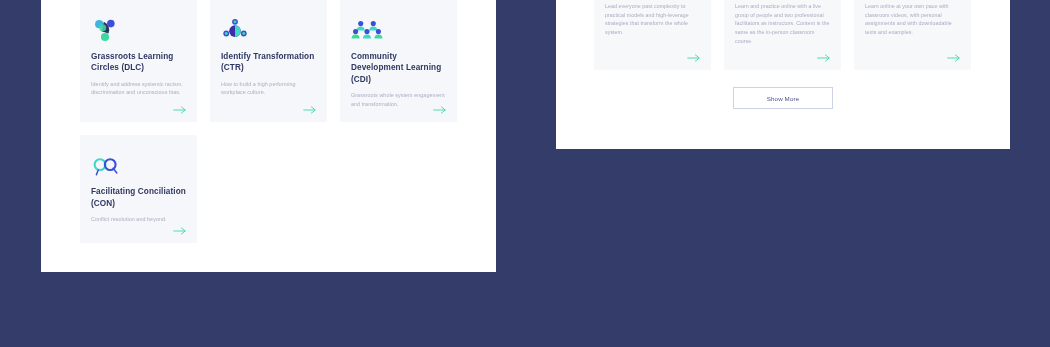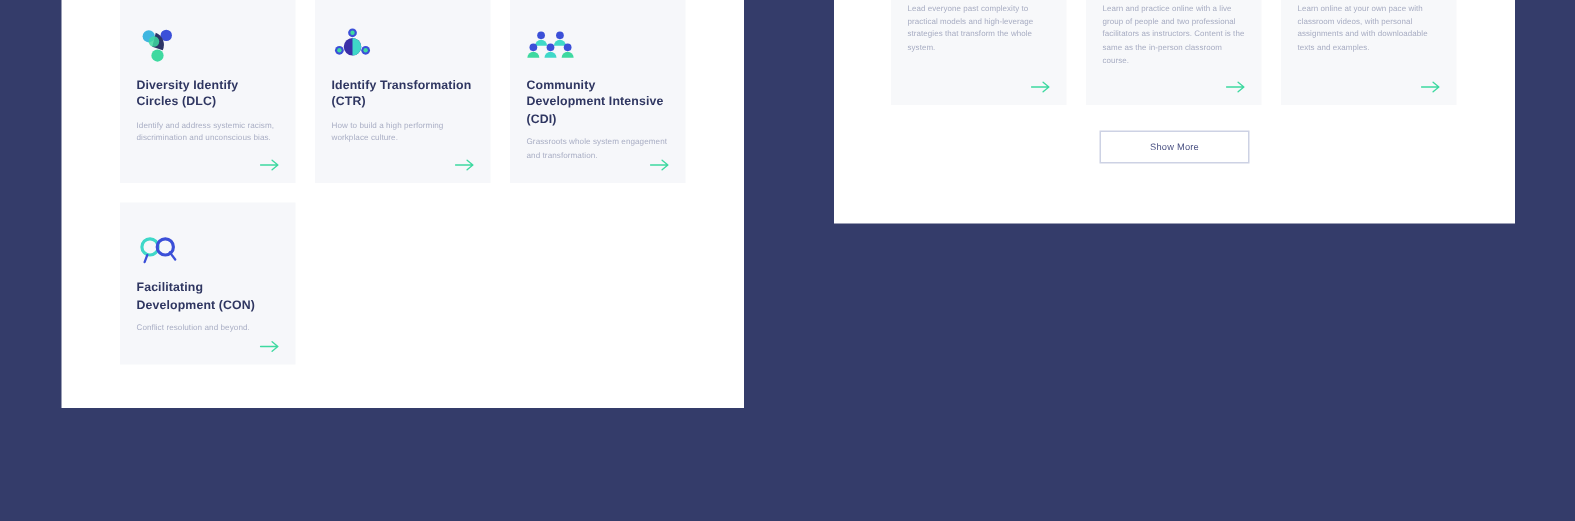--- a/index.html
+++ b/index.html
@@ -149,21 +149,21 @@
       <div class="course-card">
         <div class="card-icon">
           <svg width="28" height="28" viewBox="0 0 48 48">
             <circle cx="14" cy="14" r="7" fill="#3fb6e0"></circle>
             <circle cx="34" cy="13" r="6.5" fill="#3b4fd8"></circle>
             <circle cx="24" cy="36" r="7" fill="#3ed9a0"></circle>
             <path d="M22 10 A15 15 0 0 1 30 30 L18 26 Z" fill="#2c3466"></path>
             <circle cx="20" cy="20" r="6" fill="#3ed9a0" opacity="0.85"></circle>
           </svg>
         </div>
-        <div class="card-title">Diversity Identify Circles (DLC)</div>
+        <div class="card-title">Grassroots Learning Circles (DLC)</div>
         <div class="card-desc">Identify and address systemic racism, discrimination and unconscious bias.</div>
         <div class="card-arrow">
           <svg width="14" height="10" viewBox="0 0 20 12">
             <path d="M1 6 H17 M12 1.5 L17.5 6 L12 10.5" stroke="#3ed9a0" stroke-width="1.3" fill="none" stroke-linecap="round" stroke-linejoin="round"></path>
           </svg>
         </div>
       </div>
 
       <div class="course-card">
         <div class="card-icon">
@@ -195,42 +195,42 @@
             <circle cx="39" cy="8" r="4.5" fill="#3b4fd8"></circle>
             <path d="M32 20 a7 7 0 0 1 14 0 z" fill="#3fd8c8"></path>
             <circle cx="8" cy="22" r="4.5" fill="#3b4fd8"></circle>
             <path d="M1 34 a7 7 0 0 1 14 0 z" fill="#3ed9a0"></path>
             <circle cx="28" cy="22" r="4.5" fill="#3b4fd8"></circle>
             <path d="M21 34 a7 7 0 0 1 14 0 z" fill="#3fd8c8"></path>
             <circle cx="48" cy="22" r="4.5" fill="#3b4fd8"></circle>
             <path d="M41 34 a7 7 0 0 1 14 0 z" fill="#3ed9a0"></path>
           </svg>
         </div>
-        <div class="card-title">Community Development Intensive (CDI)</div>
+        <div class="card-title">Community Development Learning (CDI)</div>
         <div class="card-desc">Grassroots whole system engagement and transformation.</div>
         <div class="card-arrow">
           <svg width="14" height="10" viewBox="0 0 20 12">
             <path d="M1 6 H17 M12 1.5 L17.5 6 L12 10.5" stroke="#3ed9a0" stroke-width="1.3" fill="none" stroke-linecap="round" stroke-linejoin="round"></path>
           </svg>
         </div>
       </div>
 
     </div>
 
     <div class="card-row">
       <div class="course-card">
         <div class="card-icon">
           <svg width="30" height="24" viewBox="0 0 50 38">
             <circle cx="15" cy="15" r="9" fill="none" stroke="#3fd8c8" stroke-width="3.5"></circle>
             <circle cx="32" cy="15" r="9" fill="none" stroke="#3b4fd8" stroke-width="3.5"></circle>
             <path d="M12 24 L9 32" stroke="#3b4fd8" stroke-width="2.5" stroke-linecap="round"></path>
             <path d="M37 21 L43 29" stroke="#3b4fd8" stroke-width="2.5" stroke-linecap="round"></path>
           </svg>
         </div>
-        <div class="card-title">Facilitating Development (CON)</div>
+        <div class="card-title">Facilitating Conciliation (CON)</div>
         <div class="card-desc">Conflict resolution and beyond.</div>
         <div class="card-arrow">
           <svg width="14" height="10" viewBox="0 0 20 12">
             <path d="M1 6 H17 M12 1.5 L17.5 6 L12 10.5" stroke="#3ed9a0" stroke-width="1.3" fill="none" stroke-linecap="round" stroke-linejoin="round"></path>
           </svg>
         </div>
       </div>
     </div>
 
   </div>

